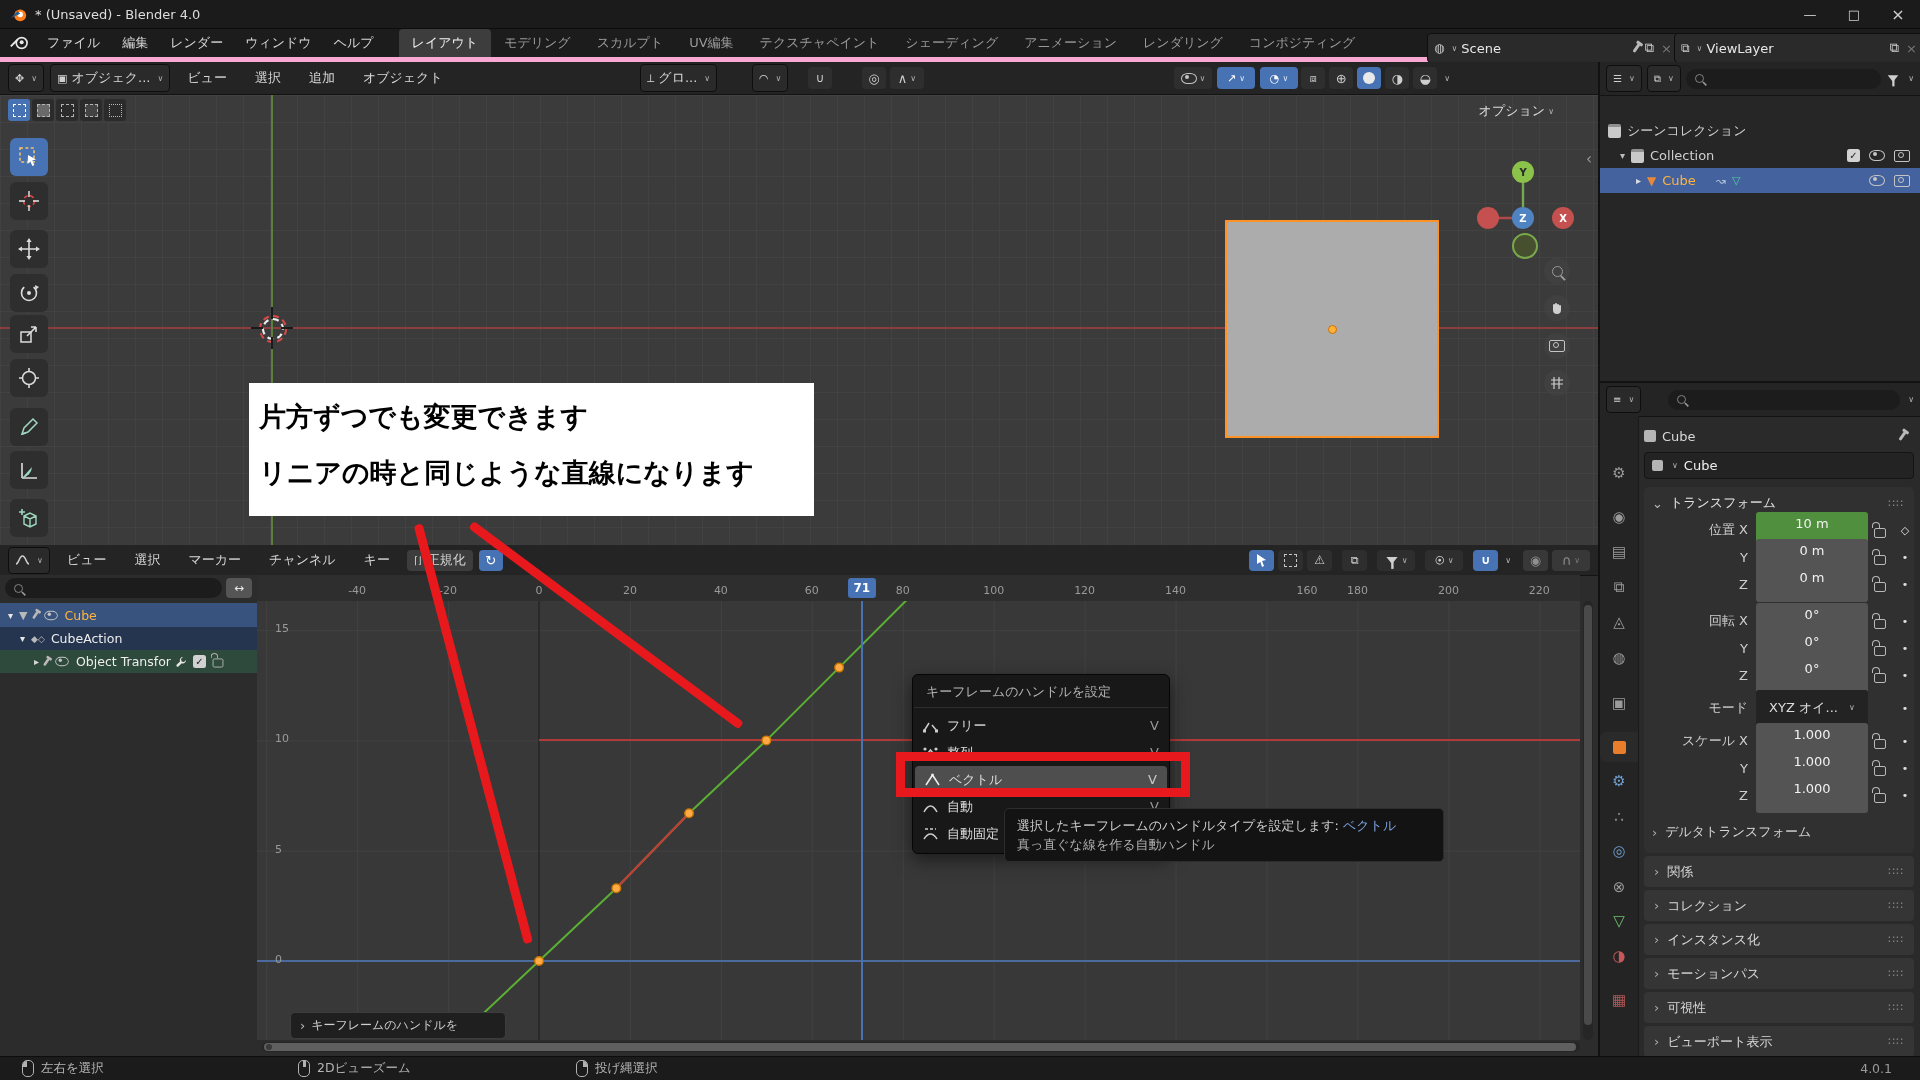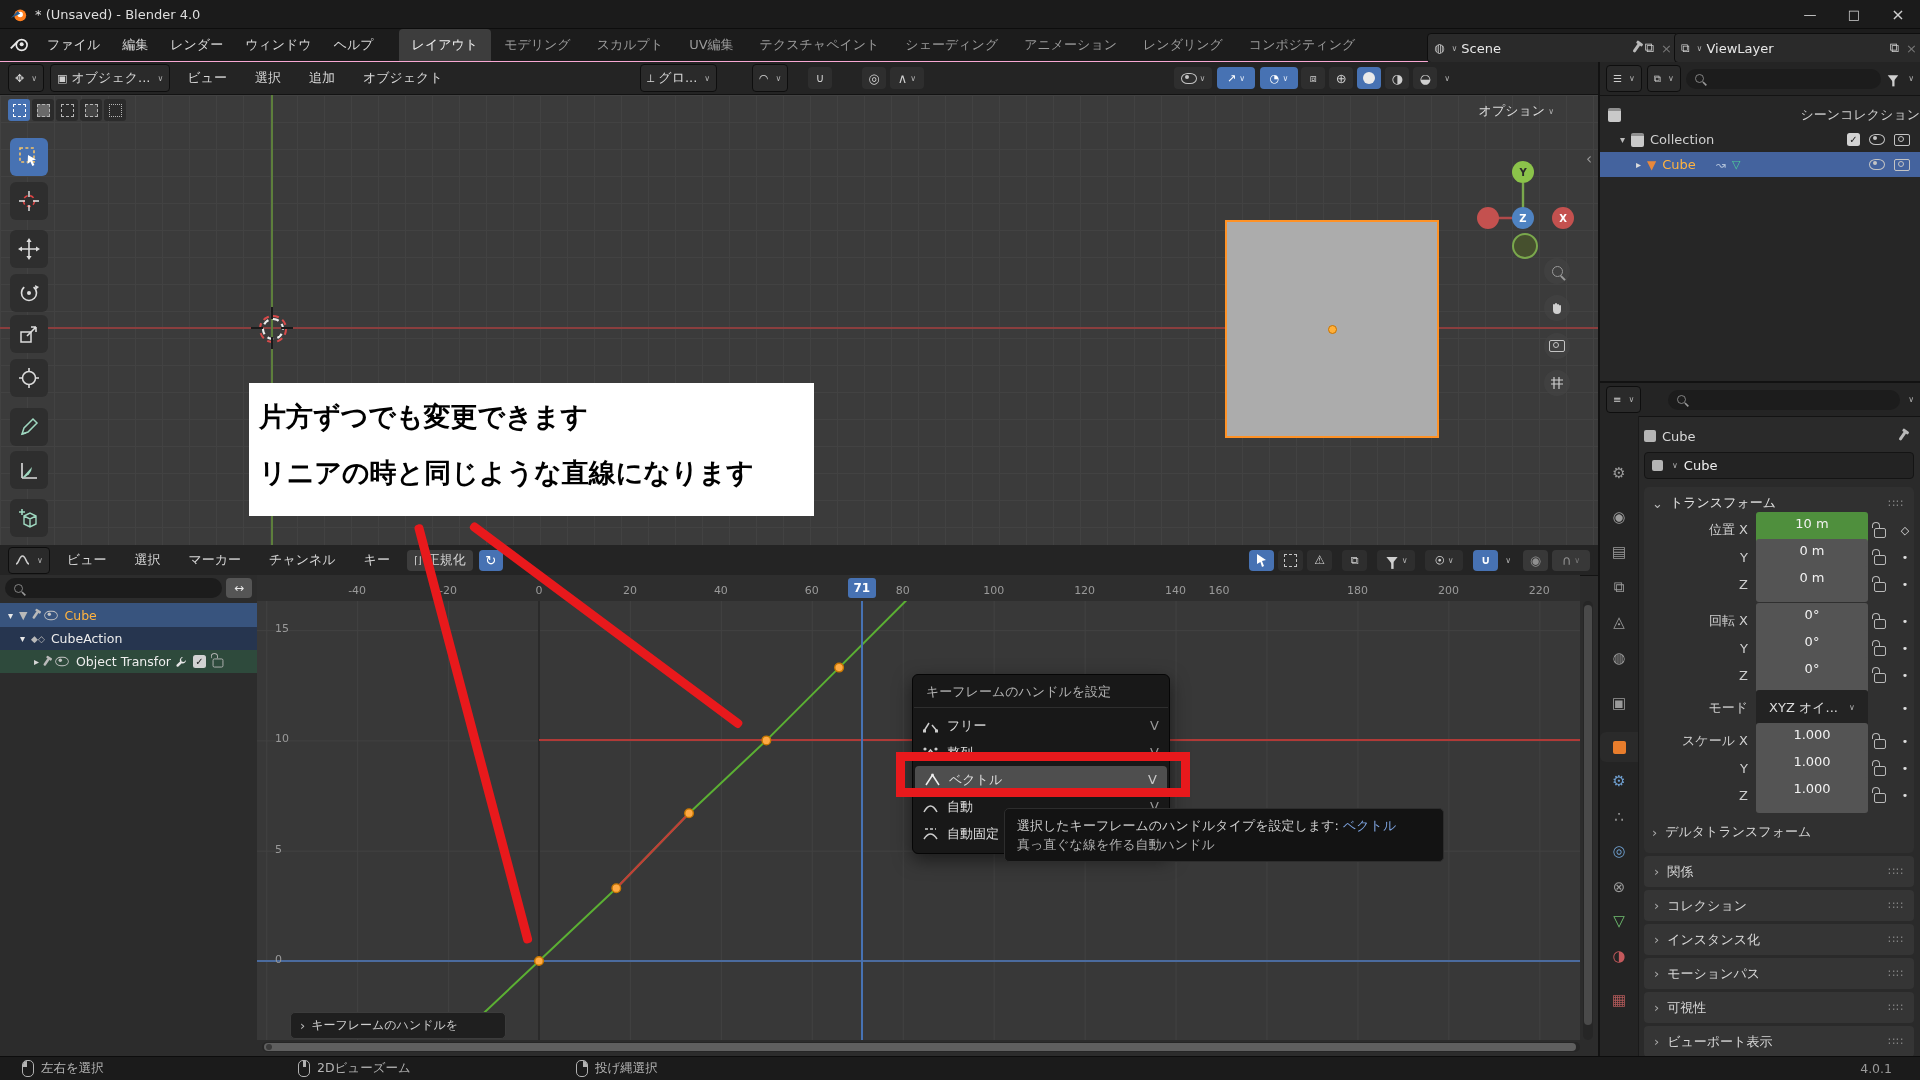--- a/index.html
+++ b/index.html
@@ -61,21 +61,21 @@
       <path d="M1 14 L9 6 L12 9 Z" fill="#2a5d8f"></path>
     </svg>
   <span style="color:#dedede;">* (Unsaved) - Blender 4.0</span>
   <div style="margin-left:auto;display:flex;height:100%;">
     <div class="flex" style="width:44px;justify-content:center;color:#cfcfcf;">—</div>
     <div class="flex" style="width:44px;justify-content:center;color:#cfcfcf;">□</div>
     <div class="flex" style="width:44px;justify-content:center;color:#cfcfcf;font-size:16px;">×</div>
   </div>
 </div>
 
-<div class="region flex" style="left:0;top:29px;width:1920px;height:33px;background:#1c1c1c;border-bottom:1px solid #f9a8d4;">
+<div class="region flex" style="left:0;top:29px;width:1920px;height:33px;background:#1c1c1c;border-bottom:5px solid #f9a8d4;">
   <svg width="20" height="16" viewBox="0 0 24 18" style="margin:0 6px 0 10px;">
       <circle cx="14" cy="9" r="7" fill="#e8e8e8" fill-opacity="0"></circle>
       <circle cx="14" cy="9" r="6.5" fill="none" stroke="#e8e8e8" stroke-width="2"></circle>
       <circle cx="14" cy="8" r="2.4" fill="#e8e8e8"></circle>
       <path d="M1 13 L9 5" stroke="#e8e8e8" stroke-width="2.4"></path>
     </svg>
   <span class="menu-item">ファイル</span>
   <span class="menu-item">編集</span>
   <span class="menu-item">レンダー</span>
   <span class="menu-item">ウィンドウ</span>
@@ -406,21 +406,21 @@
   <span class="rlab" style="left: 100.12px;">-40</span>
       <span class="rlab" style="left: 191.06px;">-20</span>
       <span class="rlab" style="left: 282px;">0</span>
       <span class="rlab" style="left: 372.94px;">20</span>
       <span class="rlab" style="left: 463.88px;">40</span>
       <span class="rlab" style="left: 554.82px;">60</span>
       <span class="rlab" style="left: 645.76px;">80</span>
       <span class="rlab" style="left: 736.7px;">100</span>
       <span class="rlab" style="left: 827.64px;">120</span>
       <span class="rlab" style="left: 918.58px;">140</span>
-      <span class="rlab" style="left: 962px; text-align: right;">160</span>
+      <span class="rlab" style="left: 1050px; text-align: right;">160</span>
       <span class="rlab" style="left: 1100.46px;">180</span>
       <span class="rlab" style="left: 1191.4px;">200</span>
       <span class="rlab" style="left: 1282.34px;">220</span>
     </div>
 
   <div class="abs" id="gcanvas" style="left:257px;top:56px;width:1323px;height:439px;background:#383838;overflow:hidden;
     background-image:linear-gradient(#414141 1px,transparent 1px),linear-gradient(90deg,#414141 1px,transparent 1px);background-size:90.94px 110.3px;background-position:9.2px 29.1px;">
     <div class="abs" style="left:281px;top:0;width:2px;height:439px;background:#2a2a2a;"></div>
     <div class="abs" style="left:0;top:358.5px;width:1323px;height:2px;background:#4b6b9e;"></div>
     <div class="abs" style="left:282px;top:138.4px;width:1041px;height:2px;background:#b03a37;"></div>
@@ -463,21 +463,21 @@
     <div class="pill" style="height:21px;">
         <span style="font-size:10px;color:#cfcfcf;">⧉</span>
         <span class="caret">∨</span>
       </div>
     <div class="flex" style="flex:1;height:20px;background:#1c1c1c;border-radius:10px;padding:0 8px;gap:6px;">
       <span class="mag" style="transform:scale(.8);"></span>
     </div>
     <span class="funnel" style="transform:scale(.75);"></span>
     <span class="caret">∨</span>
   </div>
-  <div class="olrow" style="margin-top:6px;justify-content:space-between;">
+  <div class="olrow" style="margin-top:22px;">
     <span style="width:13px;height:11px;background:#c9c9c9;border-radius:2px;display:inline-block;border-top:3px solid #8f8f8f;"></span>
     <span>シーンコレクション</span>
   </div>
   <div class="olrow" style="padding-left:20px;">
     <span style="font-size:10px;color:#bbb;">▾</span>
     <span style="width:13px;height:11px;background:#c9c9c9;border-radius:2px;display:inline-block;border-top:3px solid #8f8f8f;"></span>
     <span>Collection</span>
     <span style="margin-left:auto;display:flex;gap:9px;align-items:center;padding-right:10px;">
       <span class="chk">✓</span>
       <span class="eye"></span>

